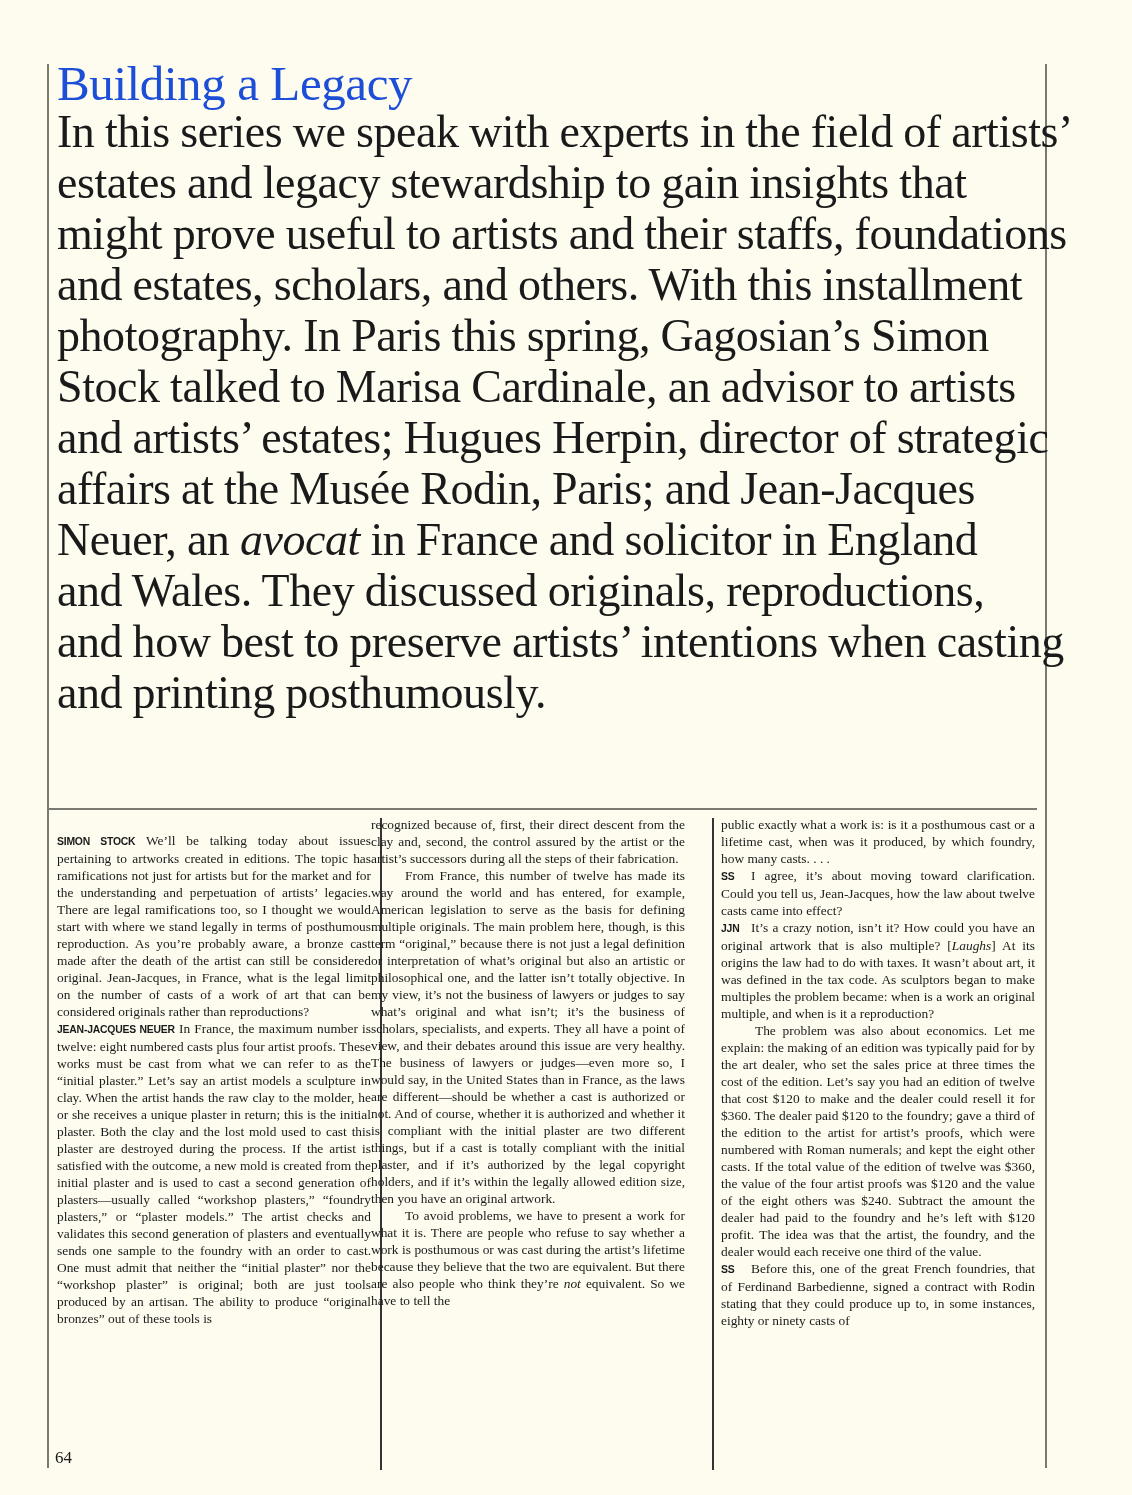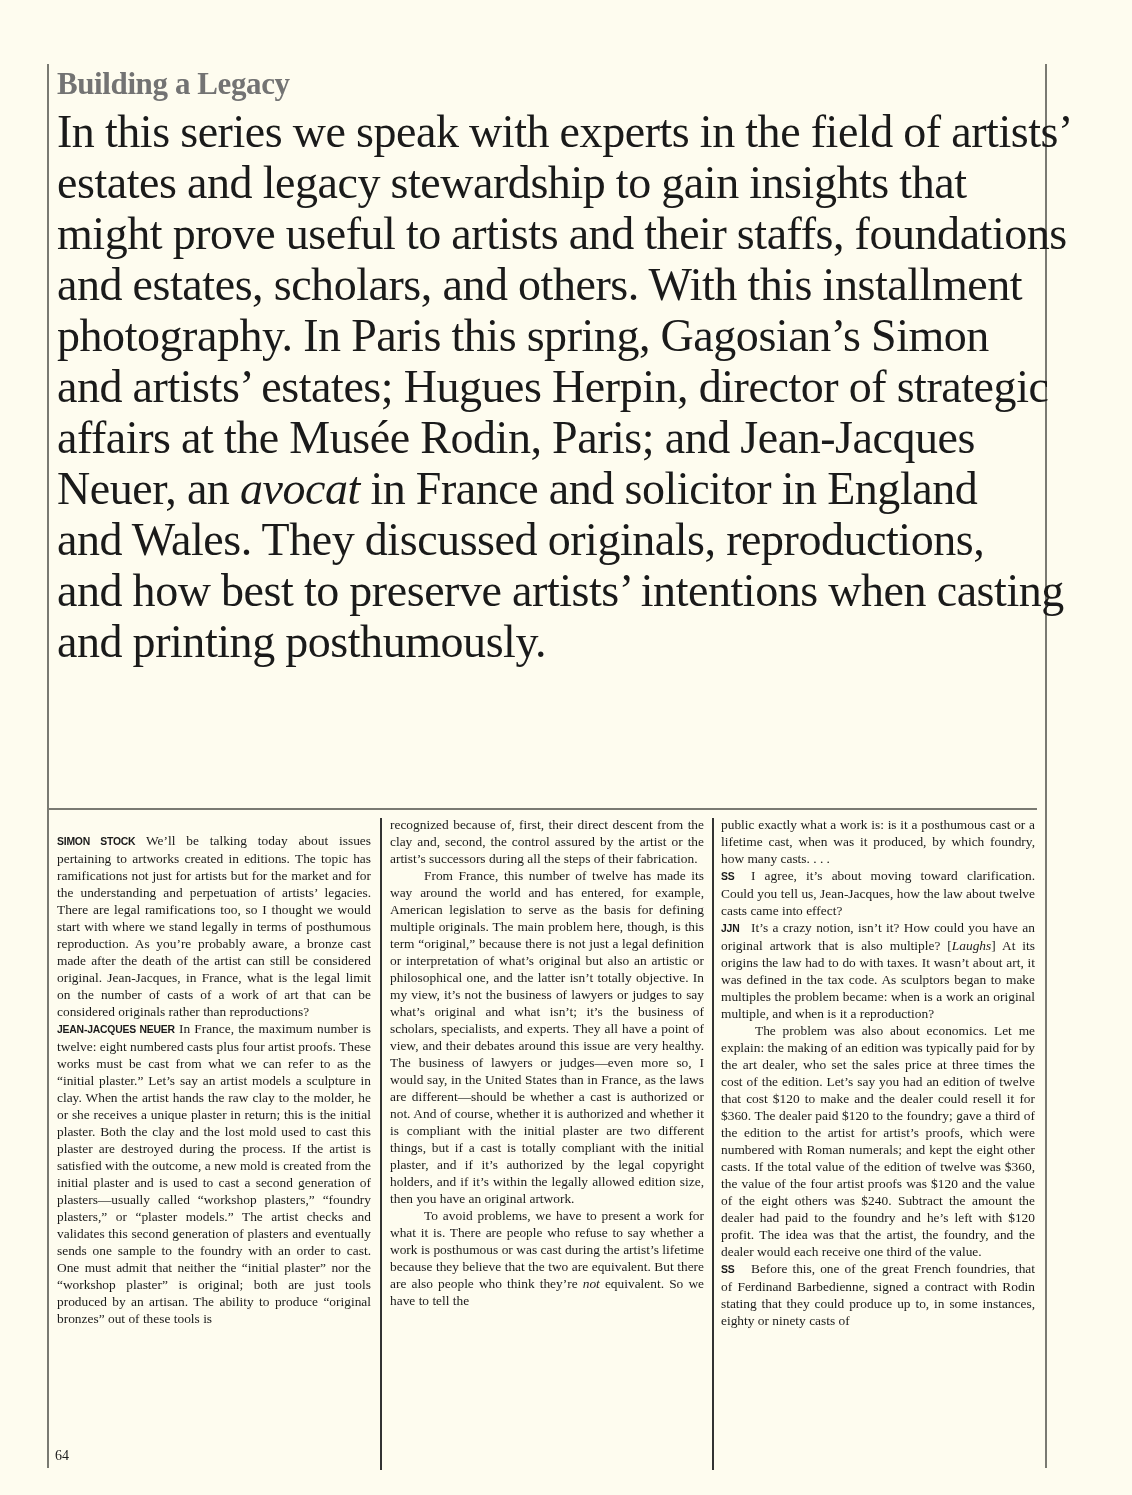--- a/index.html
+++ b/index.html
@@ -16,25 +16,25 @@
     background:#7a7a72;
   }
   .right-border {
     position:absolute; left:1045px; top:64px; width:2px; height:1404px;
     background:#7a7a72;
   }
   .intro {
     position:absolute; left:57px; top:62px; width:975px;
   }
   .kicker {
-    color:#737373;
-    font-size:31px;
+    color:#1d4ed8;
+    font-size:49px;
     line-height:44px;
     margin:0;
-    font-weight:bold;
+    font-weight:normal;
     letter-spacing:-0.4px;
   }
   .deck {
     font-size:46px;
     line-height:51px;
     margin:0;
     letter-spacing:-0.45px;
     word-spacing:-0.5px;
   }
   .deck .line { display:block; white-space:nowrap; }
@@ -43,21 +43,21 @@
     position:absolute; left:49px; top:808px; width:988px; height:2px;
     background:#7a7a72;
   }
   .col {
     position:absolute; top:816px; width:314px;
     font-size:13.4px; line-height:17px;
     text-align:justify;
     hyphens:manual;
   }
   .col1 { left:57px;margin-top:16px; }
-  .col2 { left:390px; }
+  .col2 { left:371px; }
   .col3 { left:721px; }
   .col-divider {
     position:absolute; top:818px; width:1.5px; height:652px; background:#333;
   }
   .div1 { left:380px; }
   .div2 { left:712px; }
   .col p { margin:0; }
   .col p.indent { text-indent:34px; }
   .speaker {
     font-family:"Liberation Sans", "DejaVu Sans", sans-serif;
@@ -65,37 +65,38 @@
     font-size:10.4px;
     letter-spacing:-0.2px;
     text-transform:uppercase;
   }
   .speaker-abbr {
     display:inline-block;
     width:30px;
   }
   .folio {
     position:absolute; left:55px; top:1448px;
-    font-size:14px;
+    font-size:17px;
   }
 </style>
 </head>
 <body>
 
 <div class="left-border"></div>
 <div class="right-border"></div>
 
 <div class="intro">
   <h1 class="kicker">Building a Legacy</h1>
   <p class="deck">
     <span class="line">In this series we speak with experts in the field of artists’</span>
     <span class="line">estates and legacy stewardship to gain insights that</span>
     <span class="line">might prove useful to artists and their staffs, foundations</span>
     <span class="line">and estates, scholars, and others. With this installment</span>
     <span class="line">photography. In Paris this spring, Gagosian’s Simon</span>
+    <span class="line">Stock talked to Marisa Cardinale, an advisor to artists</span>
     <span class="line">and artists’ estates; Hugues Herpin, director of strategic</span>
     <span class="line">affairs at the Musée Rodin, Paris; and Jean-Jacques</span>
     <span class="line"><span>Neuer, an </span><em>avocat</em><span> in France and solicitor in England</span></span>
     <span class="line">and Wales. They discussed originals, reproductions,</span>
     <span class="line">and how best to preserve artists’ intentions when casting</span>
     <span class="line">and printing posthumously.</span>
   </p>
 </div>
 
 <div class="hrule"></div>

